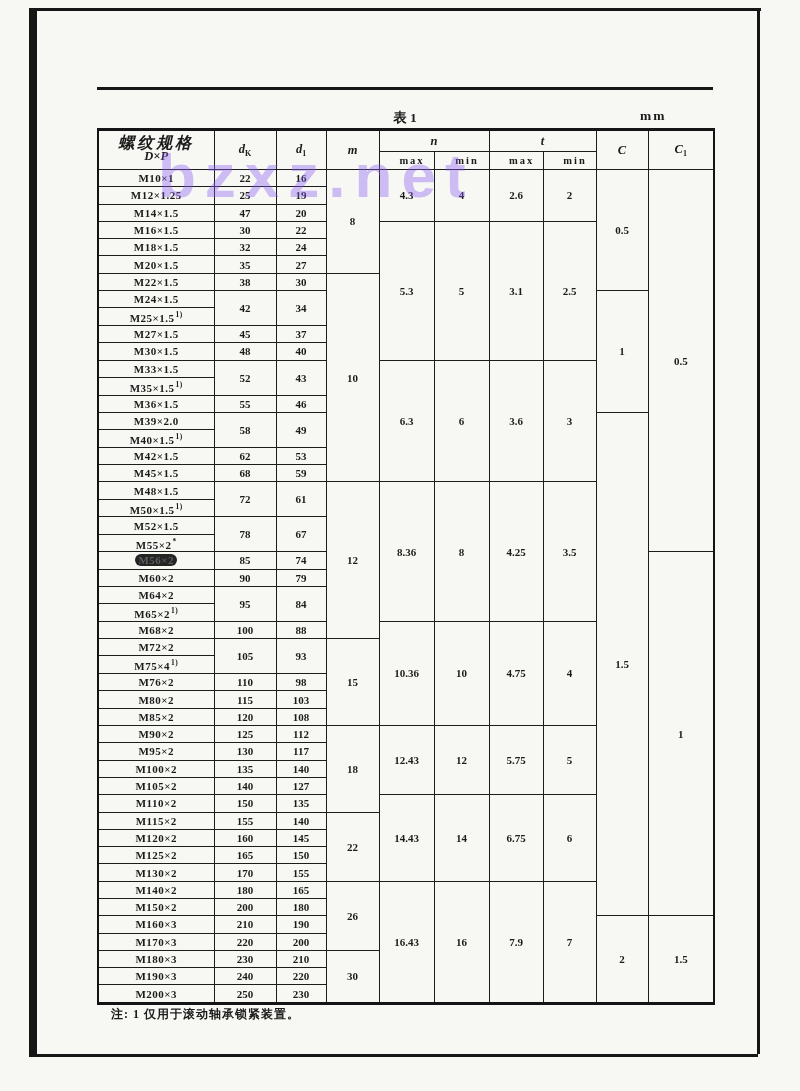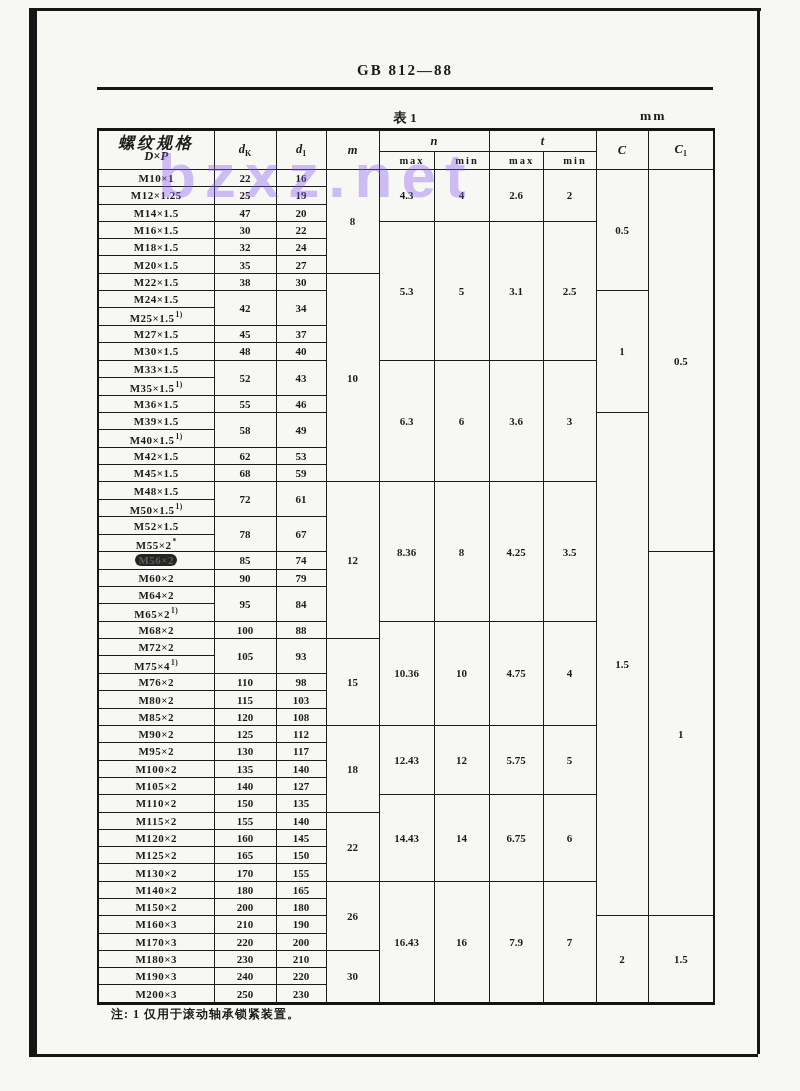--- a/index.html
+++ b/index.html
@@ -44,21 +44,20 @@
 </style>
 </head>
 <body>
 
 <div class="page">
   <div class="edge edge-top"></div>
   <div class="edge edge-left"></div>
   <div class="edge edge-right"></div>
   <div class="edge edge-bottom"></div>
 
-  <div class="doc-code">GB 812—88</div>
   <div class="title-rule"></div>
   <div class="caption">表 1</div>
   <div class="unit">mm</div>
   <div class="watermark">bzxz.net</div>
 
   <table class="spec">
     <colgroup>
       <col class="c-spec">
         <col class="c-dk">
         <col class="c-d1">
@@ -169,21 +168,21 @@
         </tr>
         <tr>
           <td class="label"><span>M35×1.5</span><sup>1)</sup></td>
         </tr>
         <tr>
           <td class="label"><span>M36×1.5</span></td>
           <td>55</td>
           <td>46</td>
         </tr>
         <tr>
-          <td class="label"><span>M39×1.5</span></td>
+          <td class="label"><span>M39×2.0</span></td>
           <td rowspan="2">58</td>
           <td rowspan="2">49</td>
           <td rowspan="29">1.5</td>
         </tr>
         <tr>
           <td class="label"><span>M40×1.5</span><sup>1)</sup></td>
         </tr>
         <tr>
           <td class="label"><span>M42×1.5</span></td>
           <td>62</td>

